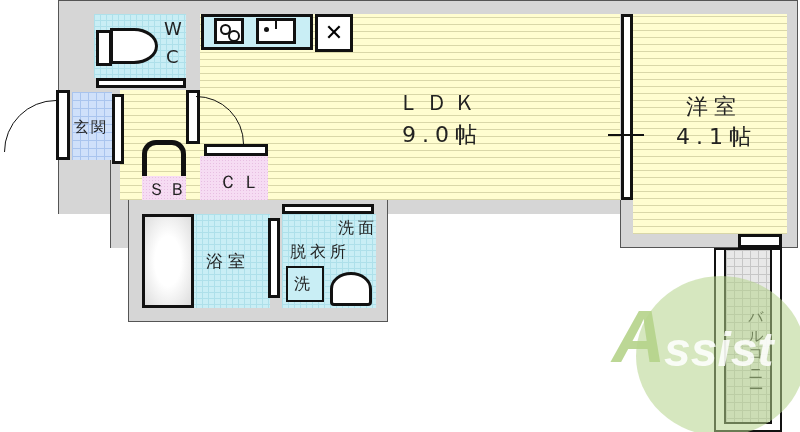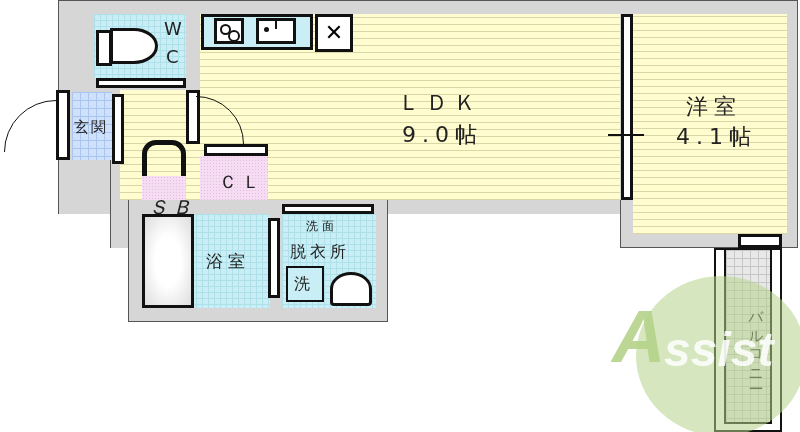--- a/index.html
+++ b/index.html
@@ -60,35 +60,35 @@
 
 <div class="abs tile-ent" style="left:72px;top:92px;width:40px;height:68px;"></div>
 <div class="lbl" style="left:74px;top:118px;font-size:15px;letter-spacing:2px;">玄関</div>
 <div class="abs blk" style="left:56px;top:90px;width:14px;height:70px;"></div>
 <div class="abs" style="left:4px;top:100px;width:104px;height:104px;border:1.5px solid #111;border-radius:50%;clip-path:inset(0 50% 50% 0);"></div>
 <div class="abs blk" style="left:112px;top:94px;width:12px;height:70px;"></div>
 <div class="abs blk" style="left:186px;top:90px;width:14px;height:54px;"></div>
 <div class="abs" style="left:148px;top:96px;width:96px;height:96px;border:1.5px solid #111;border-radius:50%;clip-path:inset(0 0 50% 50%);"></div>
 
 <div class="abs pink" style="left:142px;top:176px;width:44px;height:24px;"></div>
-<div class="lbl" style="left:148px;top:194px;font-size:20px;letter-spacing:4px;font-style:italic;">ＳＢ</div>
+<div class="lbl" style="left:148px;top:178px;font-size:17px;letter-spacing:4px;">ＳＢ</div>
 <div class="abs" style="left:142px;top:140px;width:44px;height:36px;border:5px solid #111;border-bottom:none;border-radius:14px 14px 0 0;"></div>
 
 <div class="abs pink" style="left:200px;top:156px;width:68px;height:44px;"></div>
 <div class="lbl" style="left:219px;top:170px;font-size:18px;letter-spacing:5px;">ＣＬ</div>
 <div class="abs blk" style="left:204px;top:144px;width:64px;height:12px;"></div>
 
 <div class="abs tile-blue" style="left:142px;top:214px;width:128px;height:94px;"></div>
 <div class="abs blk" style="left:142px;top:214px;width:52px;height:94px;background:radial-gradient(ellipse,#fff 40%,#ddd 100%);"></div>
 <div class="lbl" style="left:206px;top:250px;font-size:17px;letter-spacing:5px;">浴室</div>
 <div class="abs blk" style="left:268px;top:218px;width:12px;height:80px;"></div>
 
 <div class="abs tile-blue" style="left:282px;top:214px;width:94px;height:94px;"></div>
 <div class="abs blk" style="left:282px;top:204px;width:92px;height:10px;"></div>
-<div class="lbl" style="left:306px;top:218px;font-size:12px;letter-spacing:4px;">洗面</div>
+<div class="lbl" style="left:306px;top:218px;font-size:16px;letter-spacing:4px;padding-left:32px;">洗面</div>
 <div class="lbl" style="left:290px;top:242px;font-size:16px;letter-spacing:4px;">脱衣所</div>
 <div class="abs" style="left:286px;top:266px;width:38px;height:36px;border:2px solid #111;background:#c9eef5;"></div>
 <div class="lbl" style="left:294px;top:274px;font-size:16px;">洗</div>
 <div class="abs" style="left:330px;top:272px;width:42px;height:34px;border:3px solid #111;border-radius:50% 50% 4px 4px;background:#fff;"></div>
 
 <div class="abs" style="left:714px;top:248px;width:68px;height:184px;border:2px solid #111;background:#fff;"></div>
 <div class="abs bal" style="left:724px;top:248px;width:48px;height:176px;border:2px solid #111;"></div>
 <div class="abs blk" style="left:738px;top:234px;width:44px;height:14px;"></div>
 <div class="lbl" style="left:746px;top:300px;font-size:15px;writing-mode:vertical-rl;letter-spacing:3px;">バルコニー</div>
 

